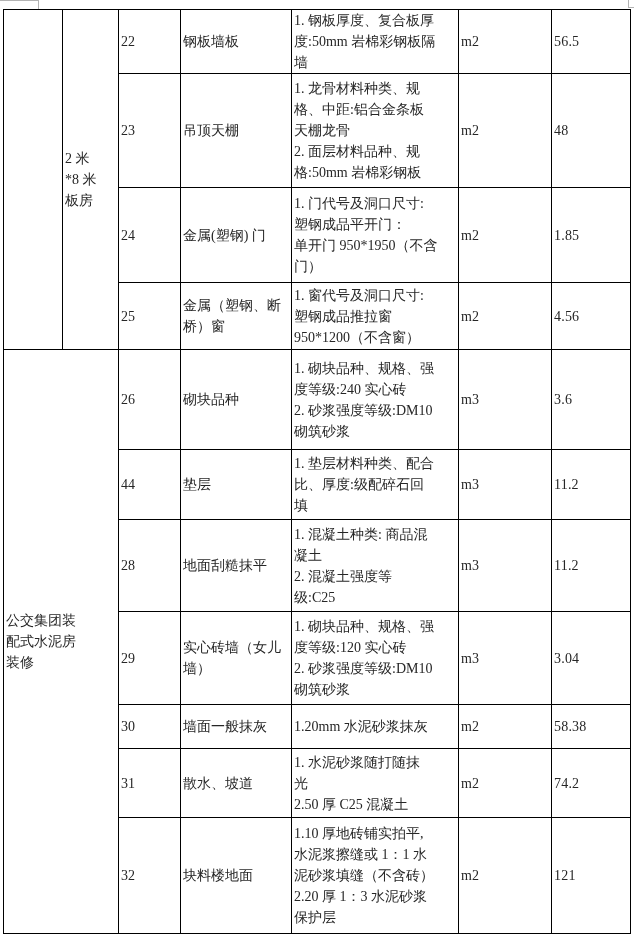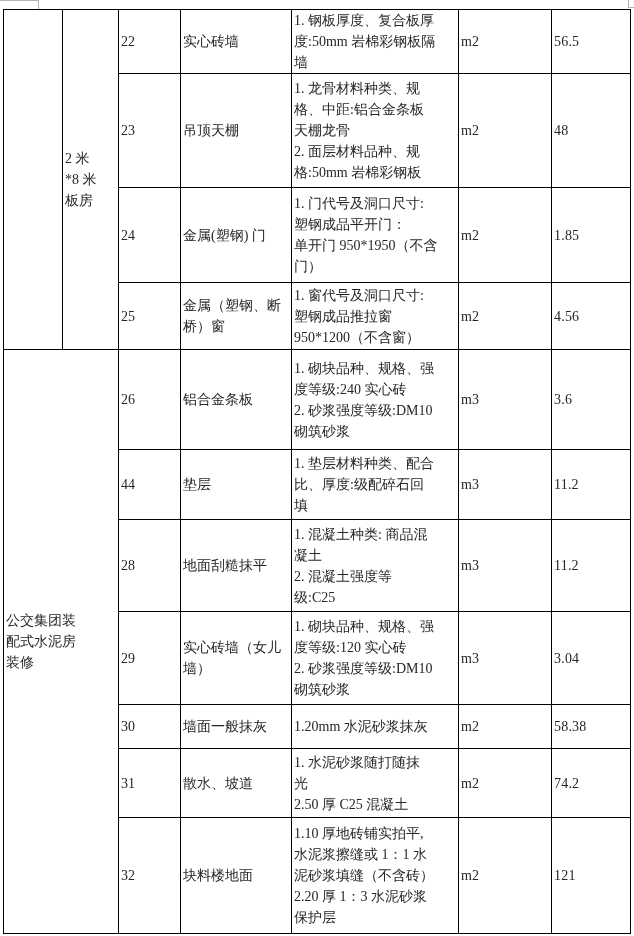--- a/index.html
+++ b/index.html
@@ -58,21 +58,21 @@
       <col style="width:79px">
     </colgroup>
     <tbody>
 
       <tr style="height:63px">
         <td class="c-cat" rowspan="4"></td>
         <td class="c-cat" rowspan="4">2 米
 *8 米
 板房</td>
         <td class="c-no">22</td>
-        <td class="c-item">实心砖墙</td>
+        <td class="c-item">钢板墙板</td>
         <td class="c-desc">1. 钢板厚度、复合板厚
 度:50mm 岩棉彩钢板隔
 墙</td>
         <td class="c-unit">m2</td>
         <td class="c-qty">56.5</td>
       </tr>
       <tr style="height:114px">
         <td class="c-no">23</td>
         <td class="c-item">吊顶天棚</td>
         <td class="c-desc">1. 龙骨材料种类、规
@@ -102,21 +102,21 @@
 950*1200（不含窗）</td>
         <td class="c-unit">m2</td>
         <td class="c-qty">4.56</td>
       </tr>
 
       <tr style="height:100px">
         <td class="c-cat" colspan="2" rowspan="7">公交集团装
 配式水泥房
 装修</td>
         <td class="c-no">26</td>
-        <td class="c-item">铝合金条板</td>
+        <td class="c-item">砌块品种</td>
         <td class="c-desc">1. 砌块品种、规格、强
 度等级:240 实心砖
 2. 砂浆强度等级:DM10
 砌筑砂浆</td>
         <td class="c-unit">m3</td>
         <td class="c-qty">3.6</td>
       </tr>
       <tr style="height:70px">
         <td class="c-no">44</td>
         <td class="c-item">垫层</td>

